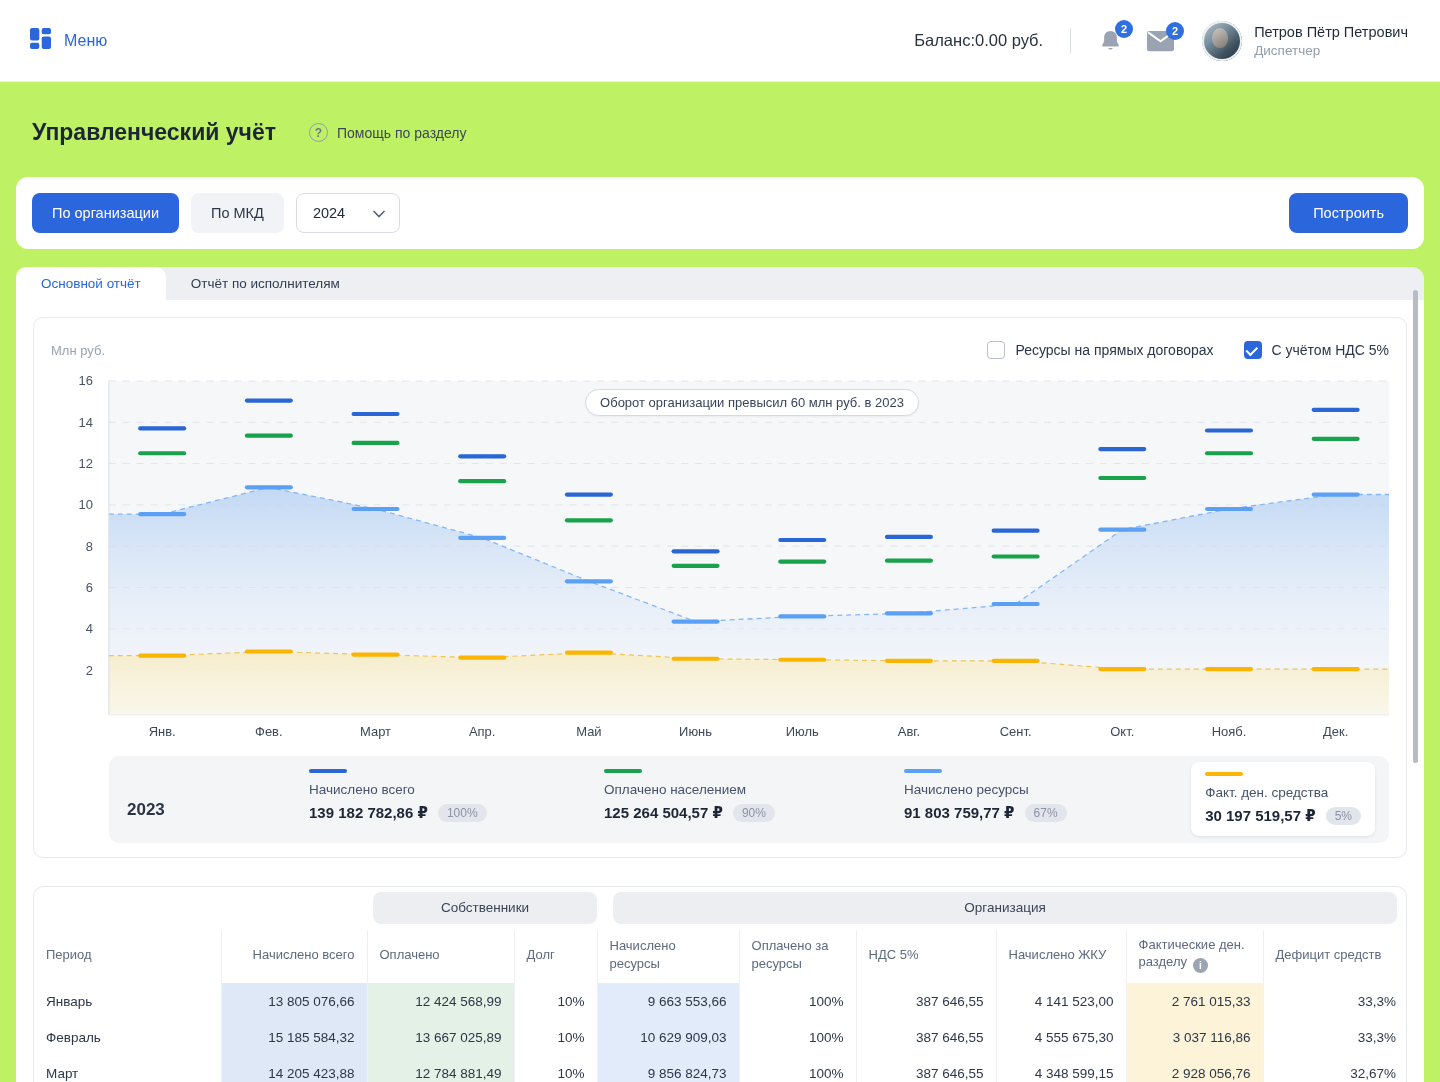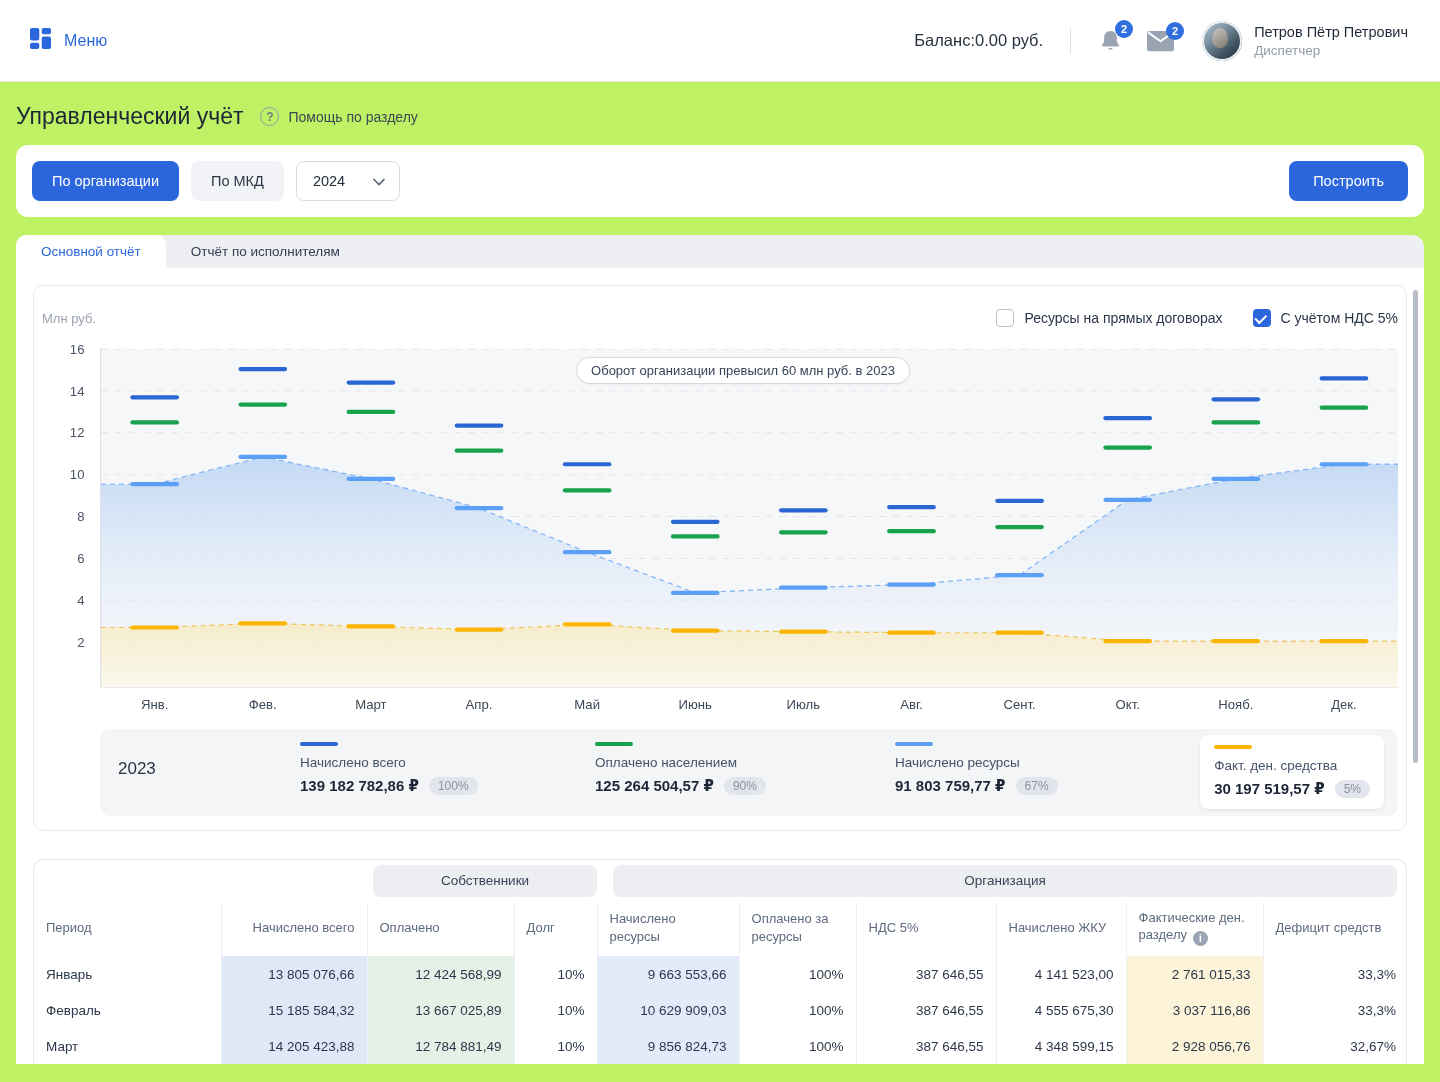--- a/index.html
+++ b/index.html
@@ -15,21 +15,21 @@
   .icon-wrap{position:relative;margin-right:24px;cursor:pointer;}
   .icon-wrap svg{display:block;}
   .badge{position:absolute;top:-8px;right:-10px;background:#2f6fe0;color:#fff;font-size:11px;border-radius:9px;min-width:18px;height:18px;line-height:18px;text-align:center;font-weight:700;}
   .avatar{width:40px;height:40px;border-radius:50%;margin:0 12px 0 4px;background:linear-gradient(140deg,#bcc9d3 0%,#7e94a3 35%,#3d505d 70%,#22313c 100%);box-shadow:inset 0 0 0 2px #eef1f4;cursor:pointer;position:relative;overflow:hidden;}
   .avatar::after{content:"";position:absolute;left:10px;top:7px;width:16px;height:20px;border-radius:50% 50% 45% 45%;background:linear-gradient(150deg,#d9cfc4,#8d7f72);opacity:.8;}
   .user-name{font-size:14.5px;color:#1f2937;}
   .user-role{font-size:13.5px;color:#949dab;margin-top:3px;}
 
   
   .title-row{display:flex;align-items:center;padding:21px 16px 15px;}
-  .page-title{font-size:23px;font-weight:400;color:#1d2635;margin:0;}
+  .page-title{font-size:23px;font-weight:700;color:#1d2635;margin:16px;}
   .help{display:flex;align-items:center;gap:9px;margin-left:17px;background:none;border:none;font-family:inherit;cursor:pointer;padding:0;}
   .help-circle{width:19px;height:19px;border-radius:50%;border:1.6px solid #949eac;color:#6d7787;font-size:12px;font-weight:700;display:flex;align-items:center;justify-content:center;box-sizing:border-box;}
   .help-label{font-size:14px;color:#3d4654;}
 
   
   .filter-card{margin:0 16px;background:#fff;border-radius:12px;padding:16px;display:flex;align-items:center;gap:12px;box-sizing:border-box;height:72px;}
   .btn{height:40px;border:none;border-radius:8px;font-size:14.5px;font-family:inherit;padding:12px 20px;cursor:pointer;}
   .btn-primary{background:#2b66dc;color:#fff;}
   .btn-light{background:#f1f3f6;color:#2c3748;}
   .select{height:40px;box-sizing:border-box;border:1px solid #d8dce2;border-radius:8px;background:#fff;display:flex;align-items:center;padding:0 14px 0 16px;font-size:14.5px;color:#222c3b;gap:28px;cursor:pointer;}
@@ -37,36 +37,36 @@
 
   
   .tabs-wrap{margin:18px 16px 0;}
   .tab-strip{background:#edeff2;border-radius:12px 12px 0 0;display:flex;height:33px;}
   .tab{padding:0 25px;display:flex;align-items:center;font-size:13.5px;color:#323e52;cursor:pointer;border:none;background:none;font-family:inherit;}
   .tab.active{background:#fff;border-radius:10px 10px 0 0;color:#2b66dc;}
   .panel{background:#fff;padding:17px 17px 0;min-height:778px;box-sizing:border-box;}
   .section-title{font-size:15.5px;font-weight:700;color:#202a39;margin:5px 0 15px;}
 
   
-  .chart-card{border:1px solid #e7e9ed;border-radius:10px;padding:14px 8px;}
+  .chart-card{border:1px solid #e7e9ed;border-radius:10px;padding:14px 17px;}
   .chart-controls{display:flex;align-items:center;height:36px;}
   .unit-label{font-size:13px;color:#9aa3b1;}
   .controls-right{margin-left:auto;display:flex;gap:30px;}
   .cb-row{display:flex;align-items:center;gap:10px;font-size:14px;color:#2a3649;cursor:pointer;}
   .cb{width:18px;height:18px;border-radius:4px;box-sizing:border-box;display:flex;align-items:center;justify-content:center;}
   .cb.unchecked{border:1.6px solid #b9c0cb;background:#fff;}
   .cb.checked{background:#2b66dc;}
   .cb-check{width:9px;height:5px;border-left:2px solid #fff;border-bottom:2px solid #fff;transform:rotate(-45deg) translateY(-1px);}
   .chart-body{position:relative;}
   .chart-body svg{display:block;width:100%;}
   .tooltip-pill{position:absolute;left:701px;top:21px;transform:translateX(-50%);background:#fff;border:1px solid #d5d9e0;border-radius:15px;padding:5px 14px;font-size:13px;color:#39445a;white-space:nowrap;box-shadow:0 1px 2px rgba(20,30,50,.05);}
 
   
   .legend-strip{margin:12px 0 0 58px;background:#f4f5f7;border-radius:10px;height:87px;position:relative;}
-  .legend-year{position:absolute;left:18px;top:30px;font-size:17px;font-weight:400;color:#2a3547;}
+  .legend-year{position:absolute;left:18px;top:44px;font-size:17px;font-weight:700;color:#2a3547;}
   .legend-item{position:absolute;top:13px;}
   .legend-dash{width:38px;height:4px;border-radius:2px;}
   .legend-label{margin-top:9px;font-size:13.5px;color:#46536a;}
   .legend-value-row{margin-top:7px;display:flex;align-items:center;gap:10px;}
   .legend-value{font-size:15px;font-weight:700;color:#1d2636;}
   .pct-badge{background:#e2e5eb;color:#8a94a4;font-size:12px;border-radius:10px;padding:2px 9px;}
   .legend-item.boxed{top:6px;right:14px;background:#fff;border-radius:8px;padding:9px 14px 11px;box-shadow:0 1px 3px rgba(25,35,55,.10);}
   .legend-item.boxed .legend-dash{margin-top:1px;}
 
   

